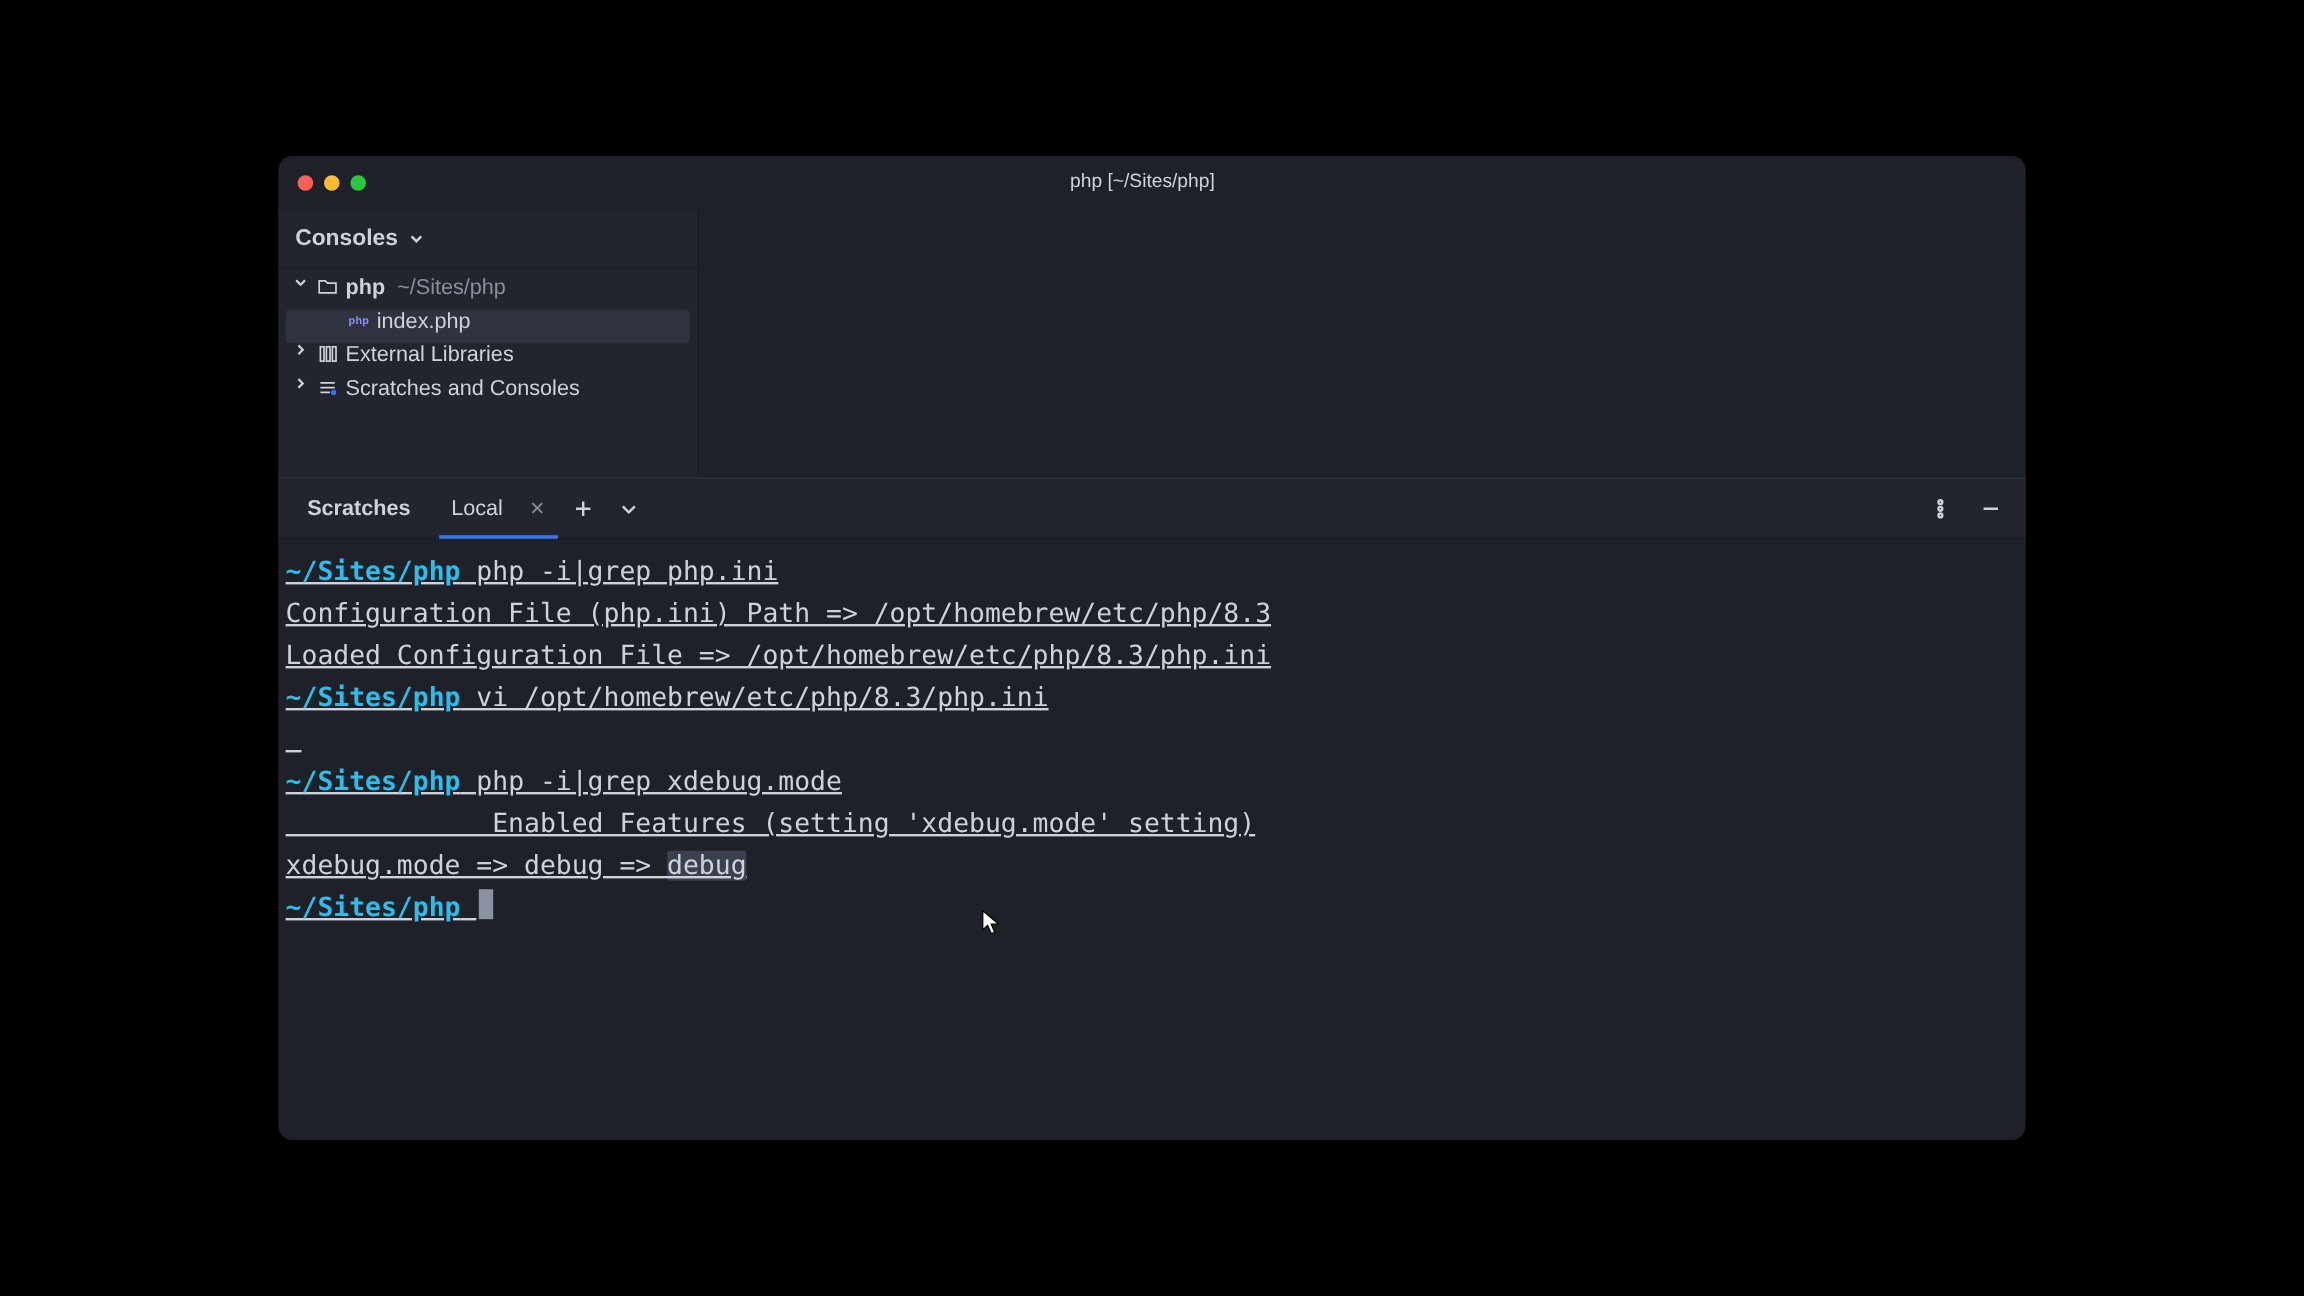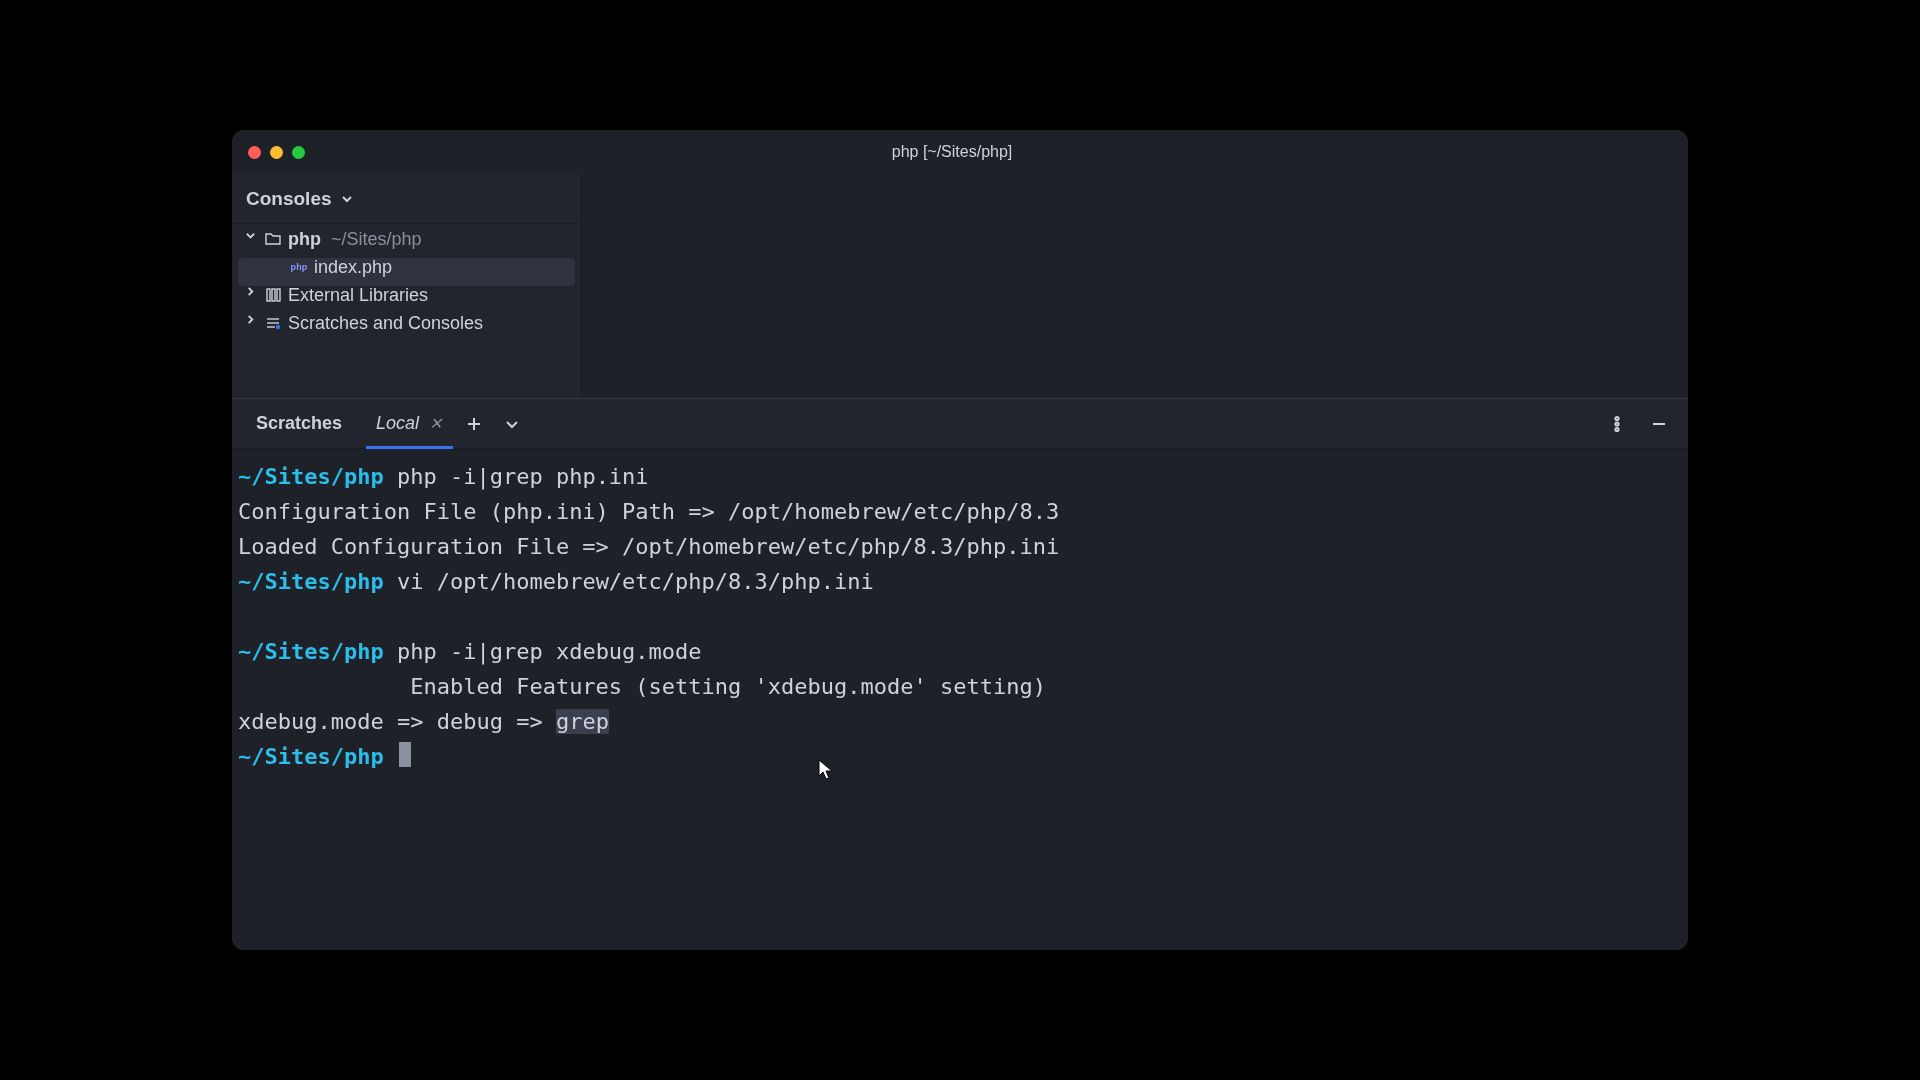--- a/index.html
+++ b/index.html
@@ -88,39 +88,39 @@
     height:50px;display:flex;align-items:center;gap:0;
     padding:0 8px 0 14px;
     background:var(--bg-panel);
     border-bottom:1px solid rgba(0,0,0,.25);
   }
   .tool-tab{
     height:100%;display:flex;align-items:center;padding:0 10px;
     font-size:18px;color:var(--fg);position:relative;
   }
   .tool-tab.main{font-weight:700;}
-  .tool-tab.sub{color:var(--fg);margin-left:14px;gap:10px;font-style:italic;}
+  .tool-tab.sub{color:var(--fg);margin-left:14px;gap:22px;}
   .tool-tab.sub.active::after{
     content:"";position:absolute;left:0;right:0;bottom:-1px;height:3px;background:var(--accent);
   }
   .close-x{color:var(--fg-dim);font-size:16px;cursor:pointer;}
   .tool-actions{margin-left:10px;display:flex;align-items:center;gap:16px;}
   .icon-btn{width:22px;height:22px;display:inline-flex;align-items:center;justify-content:center;color:var(--fg);cursor:pointer;}
   .icon-btn svg{width:18px;height:18px;stroke:currentColor;stroke-width:2;fill:none;}
   .tool-right{margin-left:auto;display:flex;align-items:center;gap:20px;padding-right:10px;}
 
   
   .term{
     flex:1;overflow:hidden;
     padding:10px 6px 6px 6px;
     font:400 22px/35px var(--mono);
     color:var(--fg);
     position:relative;
   }
-  .line{white-space:pre;}
+  .line{white-space:pre;text-decoration:underline;}
   .prompt{color:var(--term-prompt);font-weight:700;}
   .sel{background:#3b4050;border-radius:2px;}
   .cursor{
     display:inline-block;width:12px;height:25px;background:#8b91a1;
     vertical-align:-3px;margin-left:2px;
   }
   .mouse-ptr{
     position:absolute;width:16px;height:22px;pointer-events:none;
   }
   .mouse-ptr svg{width:100%;height:100%;}
@@ -253,21 +253,21 @@
 
       <div class="term" id="term">
 
         <div class="line"><span class="prompt">~/Sites/php</span> php -i|grep php.ini</div>
           <div class="line">Configuration File (php.ini) Path =&gt; /opt/homebrew/etc/php/8.3</div>
           <div class="line">Loaded Configuration File =&gt; /opt/homebrew/etc/php/8.3/php.ini</div>
           <div class="line"><span class="prompt">~/Sites/php</span> vi /opt/homebrew/etc/php/8.3/php.ini</div>
           <div class="line">&nbsp;</div>
           <div class="line"><span class="prompt">~/Sites/php</span> php -i|grep xdebug.mode</div>
           <div class="line">             Enabled Features (setting 'xdebug.mode' setting)</div>
-          <div class="line">xdebug.mode =&gt; debug =&gt; <span class="sel">grep</span></div>
+          <div class="line">xdebug.mode =&gt; debug =&gt; <span class="sel">debug</span></div>
           <div class="line"><span class="prompt">~/Sites/php</span> <span class="cursor"></span></div>
           <div class="mouse-ptr" style="left:586px;top:307px;">
           <svg viewBox="0 0 16 22">
               <path d="M1 1 L1 17 L5 13 L8 20 L11 19 L8 12 L14 12 Z" fill="#fff" stroke="#000" stroke-width="1"></path>
             </svg>
         </div>
       </div>
     </div>
 
   </div>

